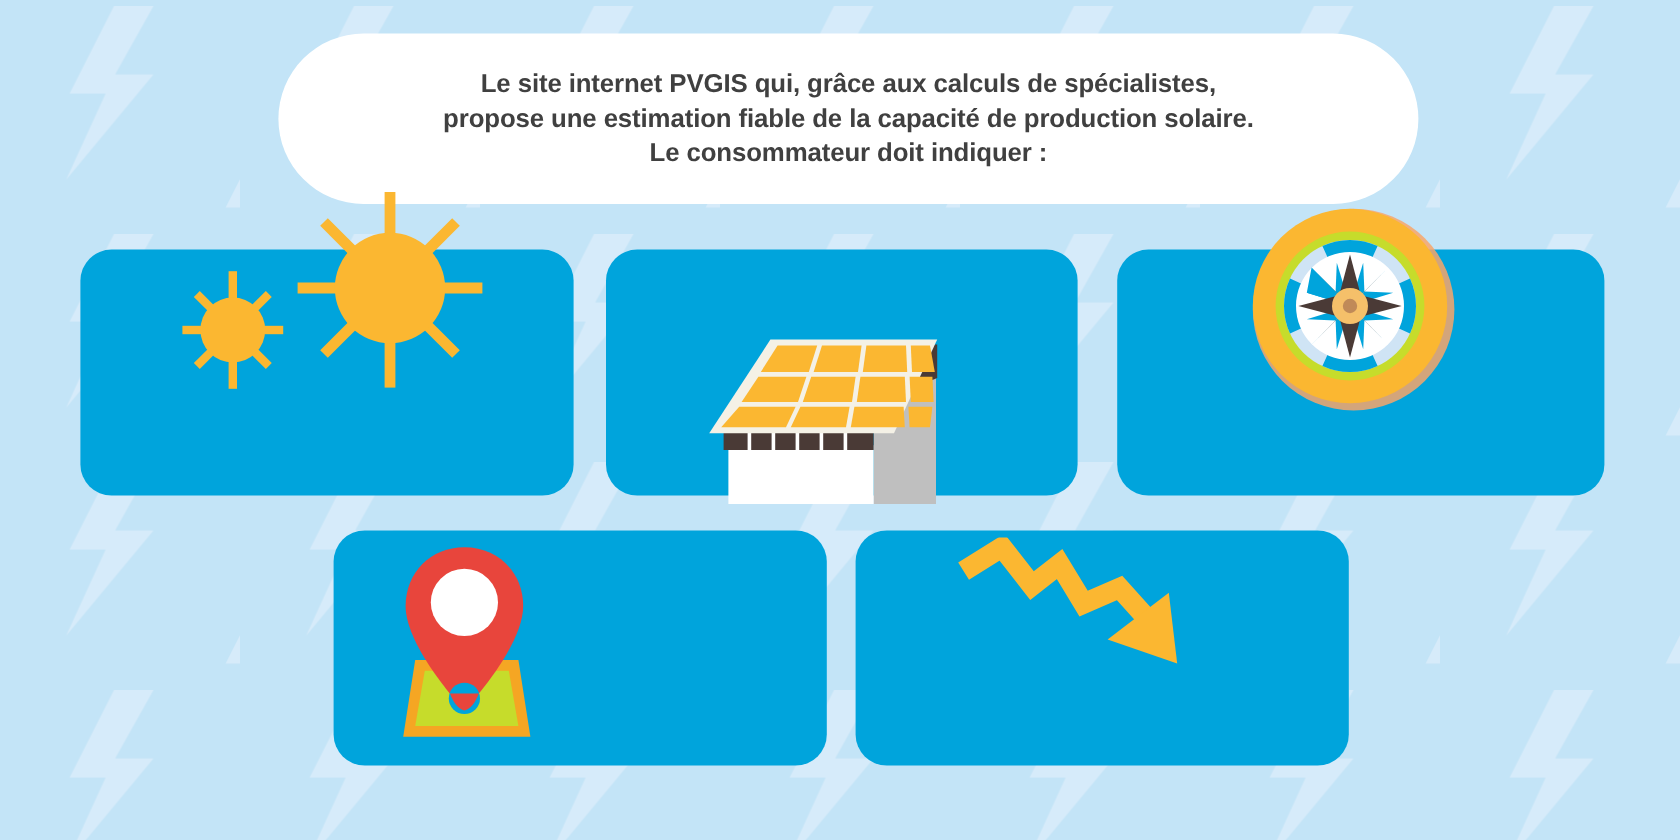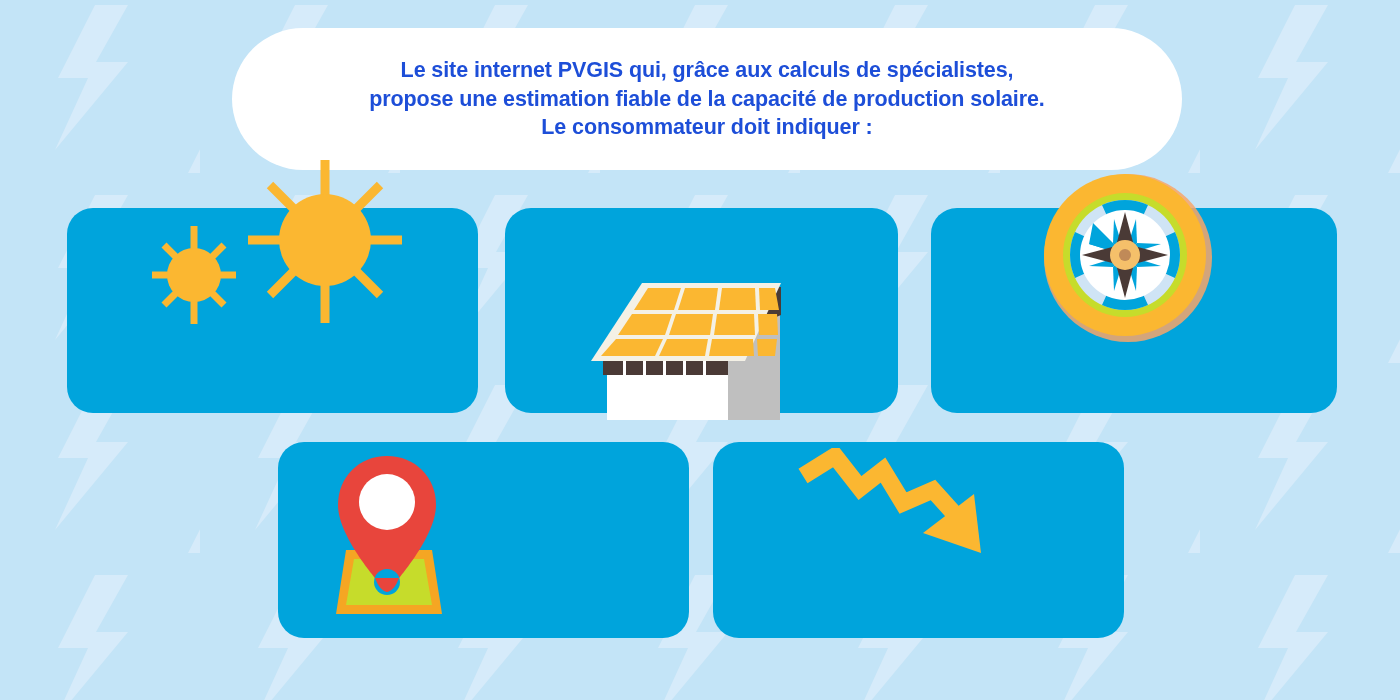--- a/index.html
+++ b/index.html
@@ -38,21 +38,21 @@
     width: 950px;
     height: 142px;
     background: #ffffff;
     border-radius: 72px;
     z-index: 3;
     display: flex;
     align-items: center;
     justify-content: center;
   }
   #bubble-text {
-    color: #1d4ed8;
+    color: #404040;
     font-size: 21.5px;
     font-weight: bold;
     line-height: 1.32;
     text-align: center;
     letter-spacing: -0.1px;
     white-space: pre-line;
     padding: 0 26px;
   }
 
   

